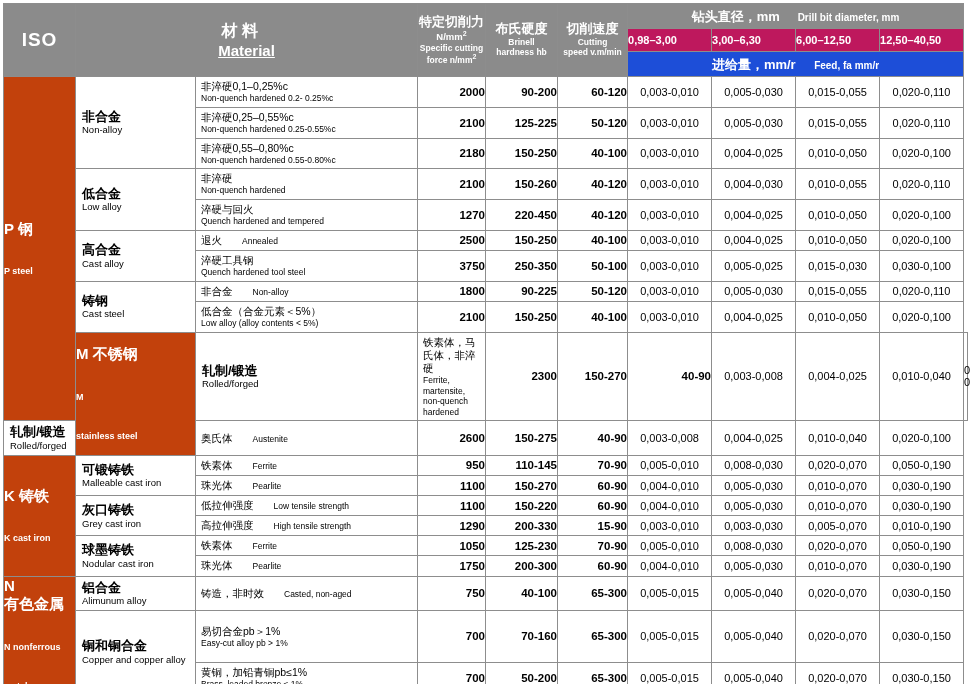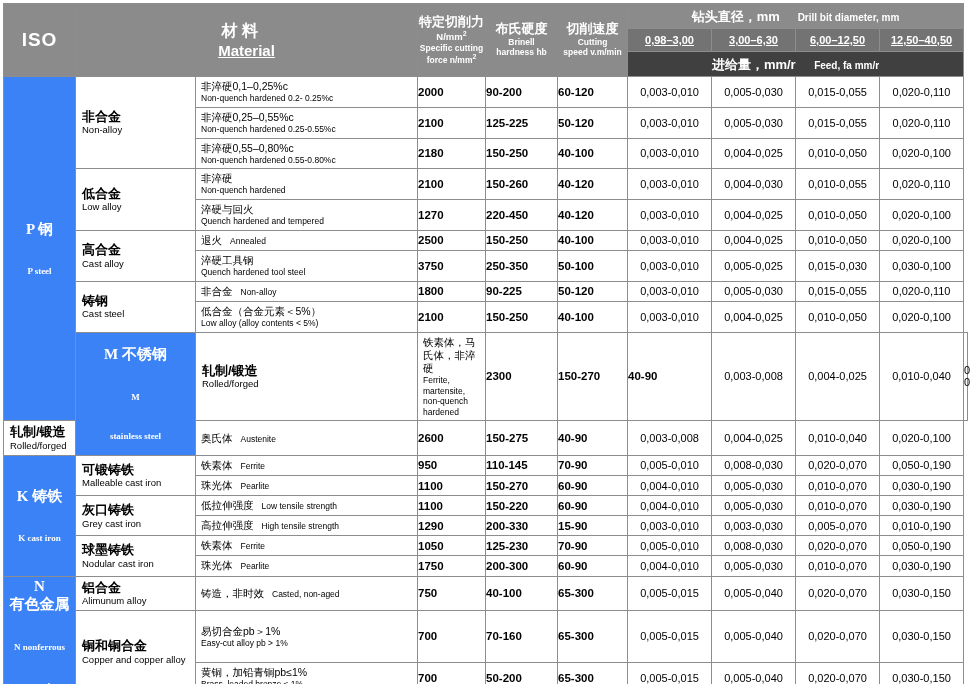--- a/index.html
+++ b/index.html
@@ -7,36 +7,36 @@
   #wrap{width:971px;height:684px;position:relative;overflow:hidden;background:#fff;}
   table{border-collapse:collapse;width:965px;margin:3px;table-layout:fixed;}
   td,th{border:1px solid #8d8d8d;padding:0;vertical-align:middle;}
   .hdr{background:#8b8b8b;color:#fff;text-align:center;font-weight:bold;}
   .hdr .cn{font-size:13px;display:block;line-height:1.15;}
   .hdr .en{font-size:8.5px;display:block;font-weight:bold;line-height:1.2;}
   .hdr .en2{font-size:9.5px;display:block;font-weight:bold;line-height:1.2;}
   .iso{font-size:19px;letter-spacing:1px;}
   .matcell{font-size:16px;font-weight:bold;}
   .matcell .en{font-size:15px;font-weight:bold;text-decoration:underline;}
-  .grpcell{background:#3b82f6;color:#fff;text-align:center;font-weight:bold;font-family:Liberation Serif, serif;}
+  .grpcell{background:#c2410c;color:#fff;font-weight:bold;}
   .grpcell .big{font-size:15px;display:block;line-height:1.25;}
   .grpcell .sm{font-size:9px;display:block;line-height:1.25;font-weight:bold;margin-top:28px;}
   .matname{background:#fff;padding:3px 6px;font-size:13px;font-weight:bold;line-height:1.2;}
   .matname .en{font-size:9.5px;font-weight:normal;display:block;line-height:1.25;}
   .cond{padding:3px 5px;font-size:10.5px;line-height:1.25;}
   .cond .cn{font-size:10.5px;display:block;}
   .cond .en{font-size:8.5px;display:block;}
   .cond.inline .cn{display:inline;}
-  .cond.inline .en{display:inline;margin-left:8px;}
+  .cond.inline .en{display:inline;margin-left:20px;}
   .num{text-align:center;font-size:11px;}
-  .numbold{text-align:left;font-size:11.5px;font-weight:bold;}
+  .numbold{text-align:right;font-size:11.5px;font-weight:bold;}
   .h-force{font-size:12.5px;}
   .h-dia{font-size:13px;}
-  .colgrp{background:#737373;color:#fff;text-align:center;font-size:11px;font-weight:bold;text-decoration:underline;}
-  .feedrow{background:#404040;color:#fff;text-align:center;}
+  .colgrp{background:#be185d;color:#fff;text-align:left;font-size:11px;font-weight:bold;}
+  .feedrow{background:#1d4ed8;color:#fff;text-align:center;}
   .feedrow .cn{font-size:13px;font-weight:bold;}
   .feedrow .en{font-size:10px;font-weight:bold;}
   .sup{font-size:7px;vertical-align:super;}
 </style>
 </head>
 <body>
 
 <div id="wrap">
   <table>
     <colgroup>

